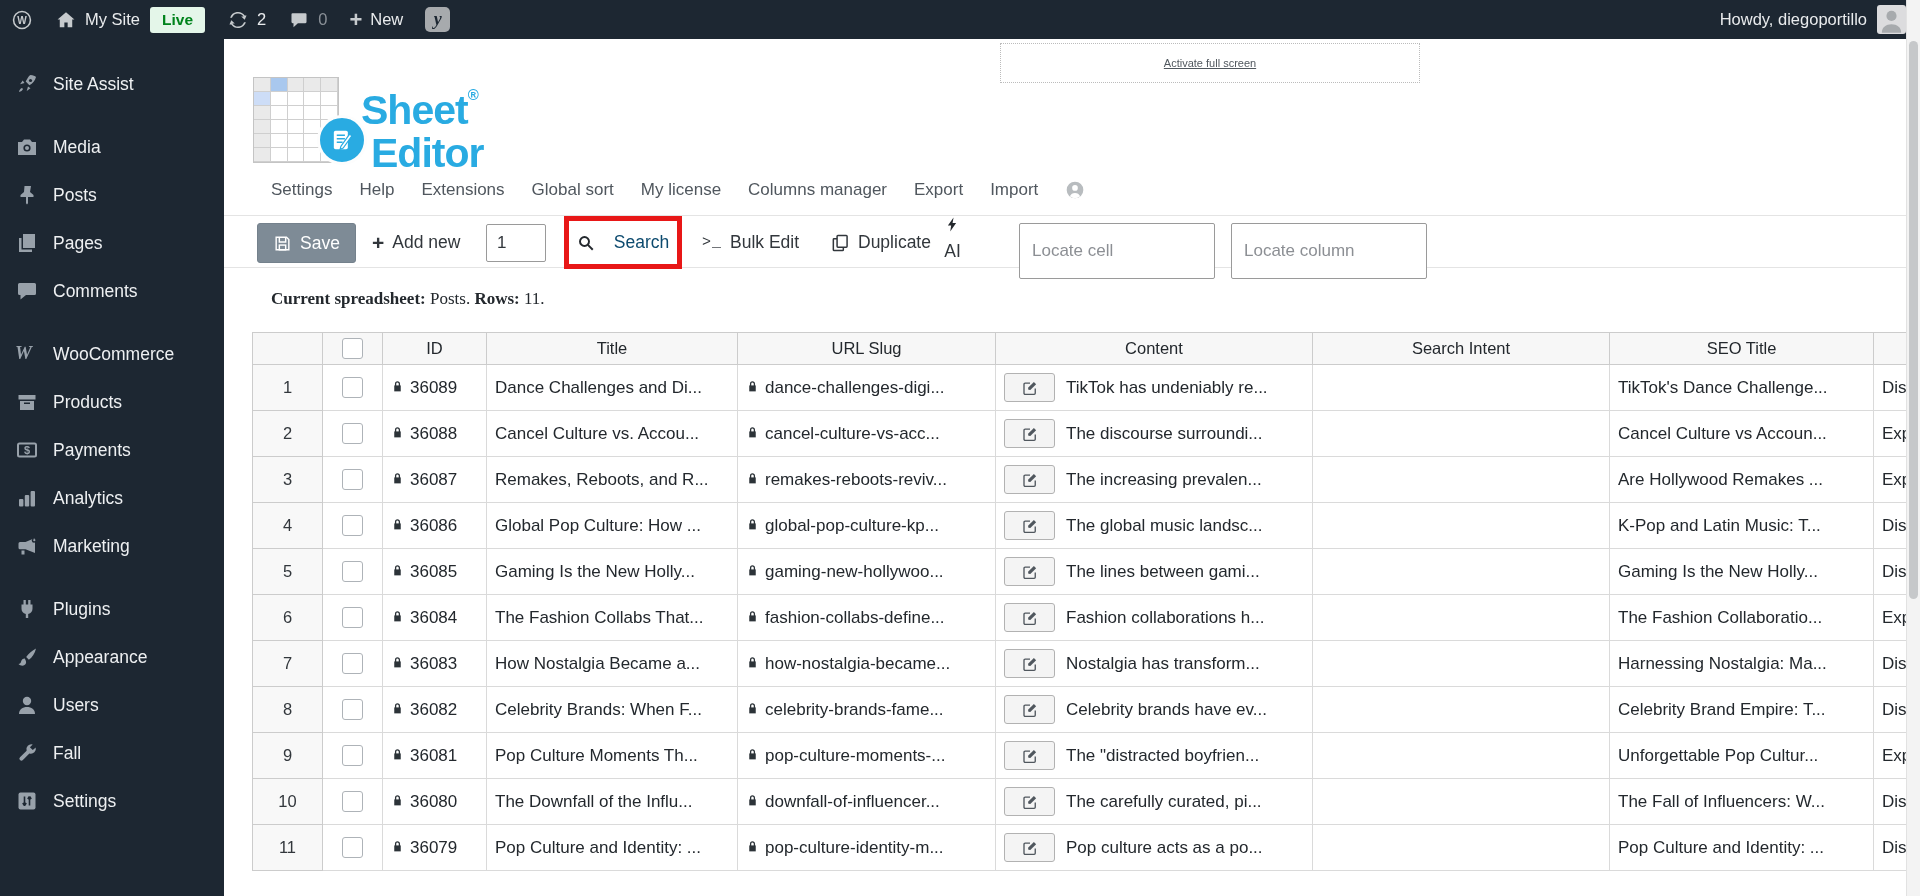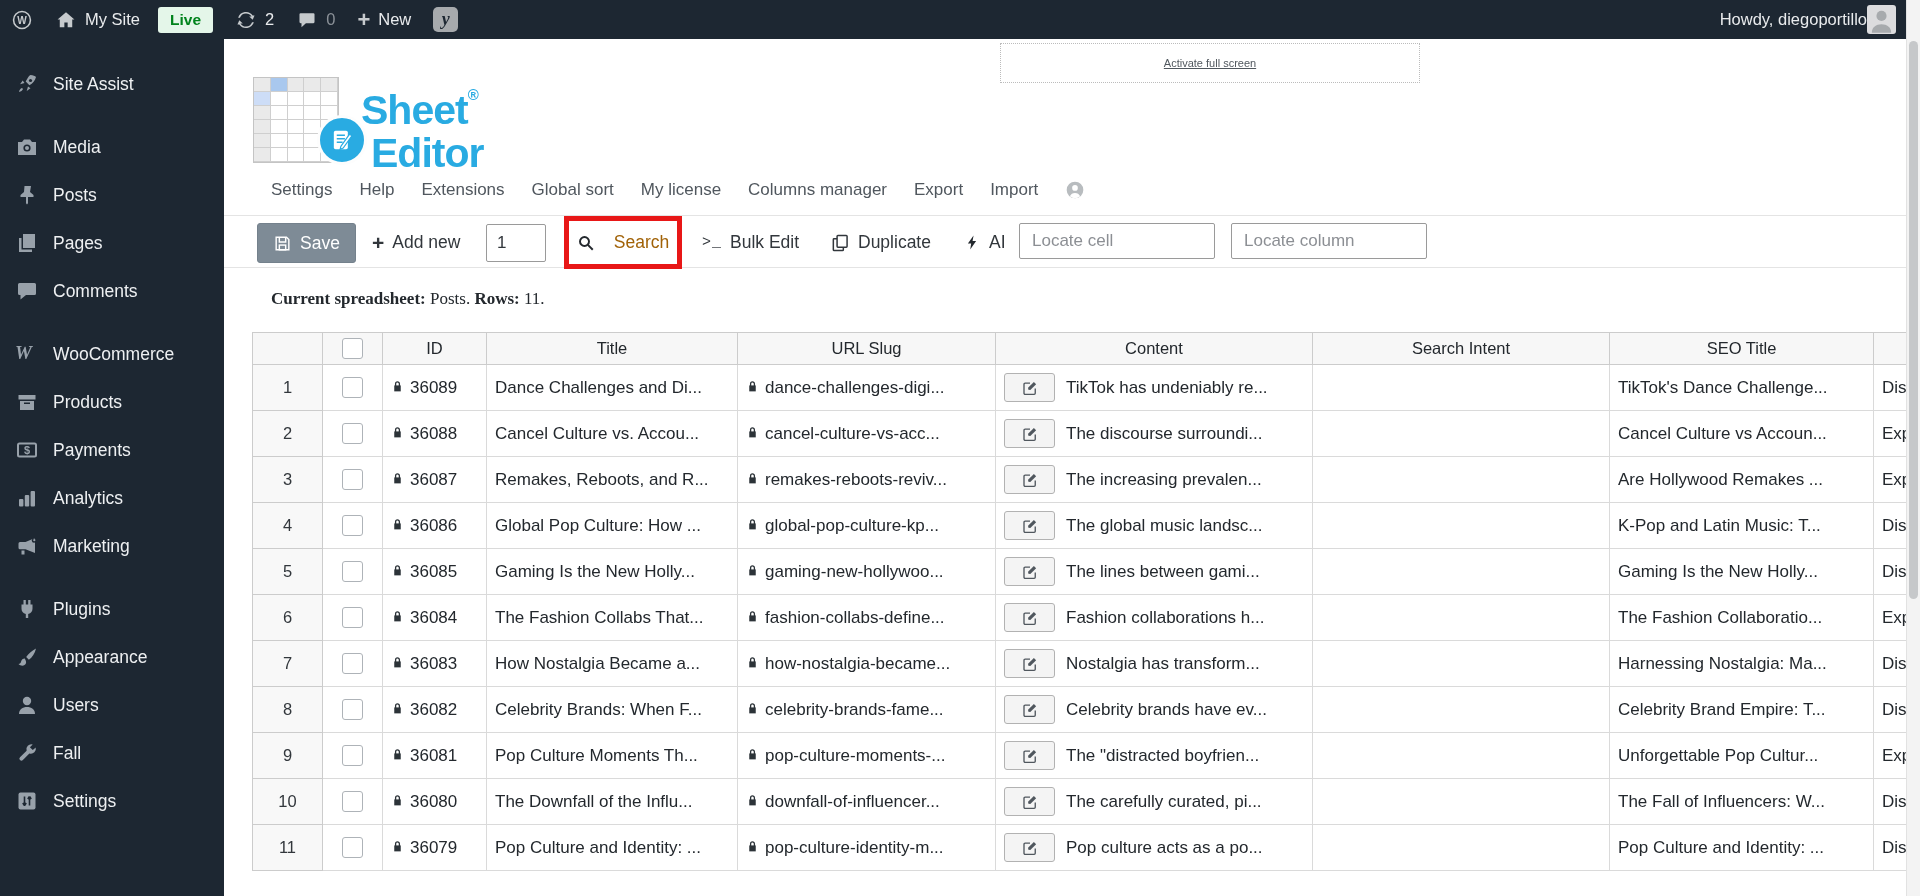--- a/index.html
+++ b/index.html
@@ -14,24 +14,24 @@
     position:absolute; left:0; top:0; width:1920px; height:39px;
     background:#1d2732; color:#e9ebed; display:flex; align-items:center; z-index:20;
     font-size:16.5px;
   }
   .ab-item { display:flex; align-items:center; gap:8px; padding:0 11px; height:39px; cursor:pointer; }
   .ab-item svg { width:22px; height:22px; display:block; }
   .ab-count { color:#e9ebed; }
   .ab-zero { color:#8a9097; }
   .live-badge {
     background:#e4f6e9; color:#00831c; font-weight:bold; font-size:15.5px;
-    padding:4px 12px; border-radius:3px; margin-left:10px;
+    padding:4px 12px; border-radius:3px; margin-left:2px;
   }
   .ab-plus { font-size:22px; font-weight:bold; color:#c6cacd; line-height:1; }
-  .ab-right { margin-left:auto; display:flex; align-items:center; padding-right:24px; }
+  .ab-right { margin-left:auto; display:flex; align-items:center; padding-right:14px; gap:10px; }
   .yoast-badge {
     width:25px; height:25px; border-radius:5px; background:#a7aaad; color:#1d2732;
     font-weight:bold; font-style:italic; font-size:18px; display:flex; align-items:center; justify-content:center;
     font-family:"Liberation Serif", serif;
   }
   .avatar { width:29px; height:29px; border-radius:3px; overflow:hidden; display:block; }
 
   
   .sidebar { position:absolute; left:0; top:39px; width:224px; bottom:0; background:#1d2732; z-index:10; padding-top:21px; }
   .sb-item { display:flex; align-items:center; height:48px; padding-left:15px; gap:14px; color:#eef0f2; font-size:17.5px; cursor:pointer; }
@@ -84,29 +84,29 @@
   }
   .save-btn svg { width:19px; height:19px; }
   .tb-text { font-size:17.5px; color:#32373c; display:flex; align-items:center; gap:8px; cursor:pointer; white-space:nowrap; }
   .addnew { left:148px; }
   .addnew .plus { font-size:21px; font-weight:bold; }
   .count-input { position:absolute; left:262px; top:8px; width:60px; height:38px; border:1px solid #9a9a9a; border-radius:2px; font-size:17px; padding:0 10px; color:#32373c; }
   .search-hl {
     position:absolute; left:340px; top:0px; width:118px; height:53px;
     border:5px solid #e81717; background:#fff; display:flex; align-items:center; justify-content:center;
   }
-  .search-btn { display:flex; align-items:center; gap:19px; font-size:17.5px; color:#a16207; cursor:pointer; }
+  .search-btn { display:flex; align-items:center; gap:19px; font-size:17.5px; color:#0c4a6e; cursor:pointer; }
   .search-btn svg { width:18px; height:18px; }
   .bulkedit { left:478px; }
   .bulkedit .term { font-family:"Liberation Mono", monospace; font-size:15px; letter-spacing:1px; color:#32373c; }
   .duplicate { left:606px; }
   .duplicate svg { width:20px; height:20px; }
-  .ai { left:740px; }
+  .ai { left:720px;flex-direction:column; }
   .ai svg { width:17px; height:17px; }
-  .locate-input { position:absolute; top:7px; height:36px; border:1px solid #9a9a9a; border-radius:2px; font-size:17px; padding:0 12px; color:#32373c; }
+  .locate-input { position:absolute; top:7px; height:56px; border:1px solid #9a9a9a; border-radius:2px; font-size:17px; padding:0 12px; color:#32373c; }
   .locate-input::placeholder { color:#8c8f94; opacity:1; }
   .loc-cell { left:795px; width:196px; }
   .loc-col { left:1007px; width:196px; }
 
   
   .status { position:absolute; left:47px; top:250px; font-size:17px; color:#23282d;font-family:Liberation Serif, serif; }
   .status b { font-weight:bold; }
 
   
   .table-wrap { position:absolute; left:28px; top:293px; right:0; height:545px; overflow:hidden; }

